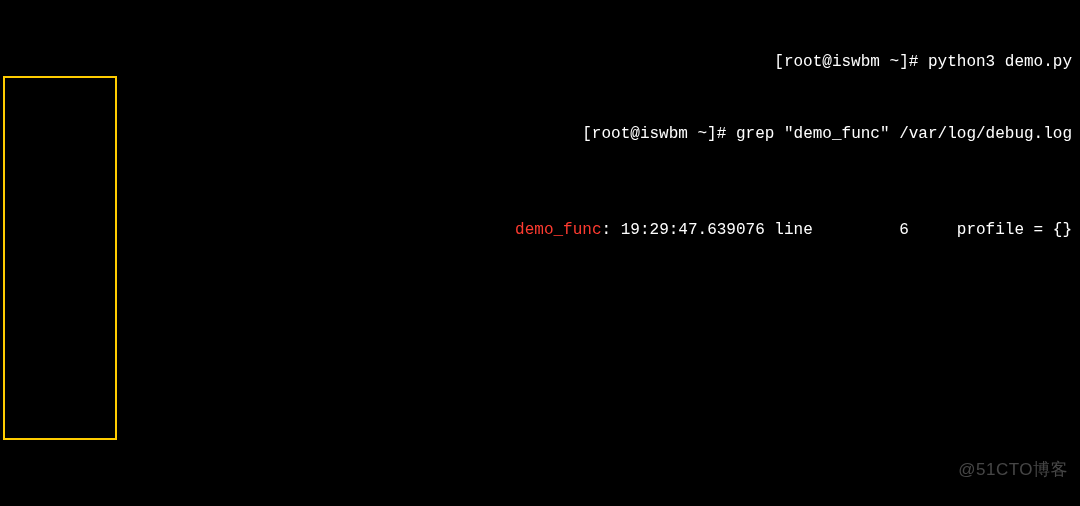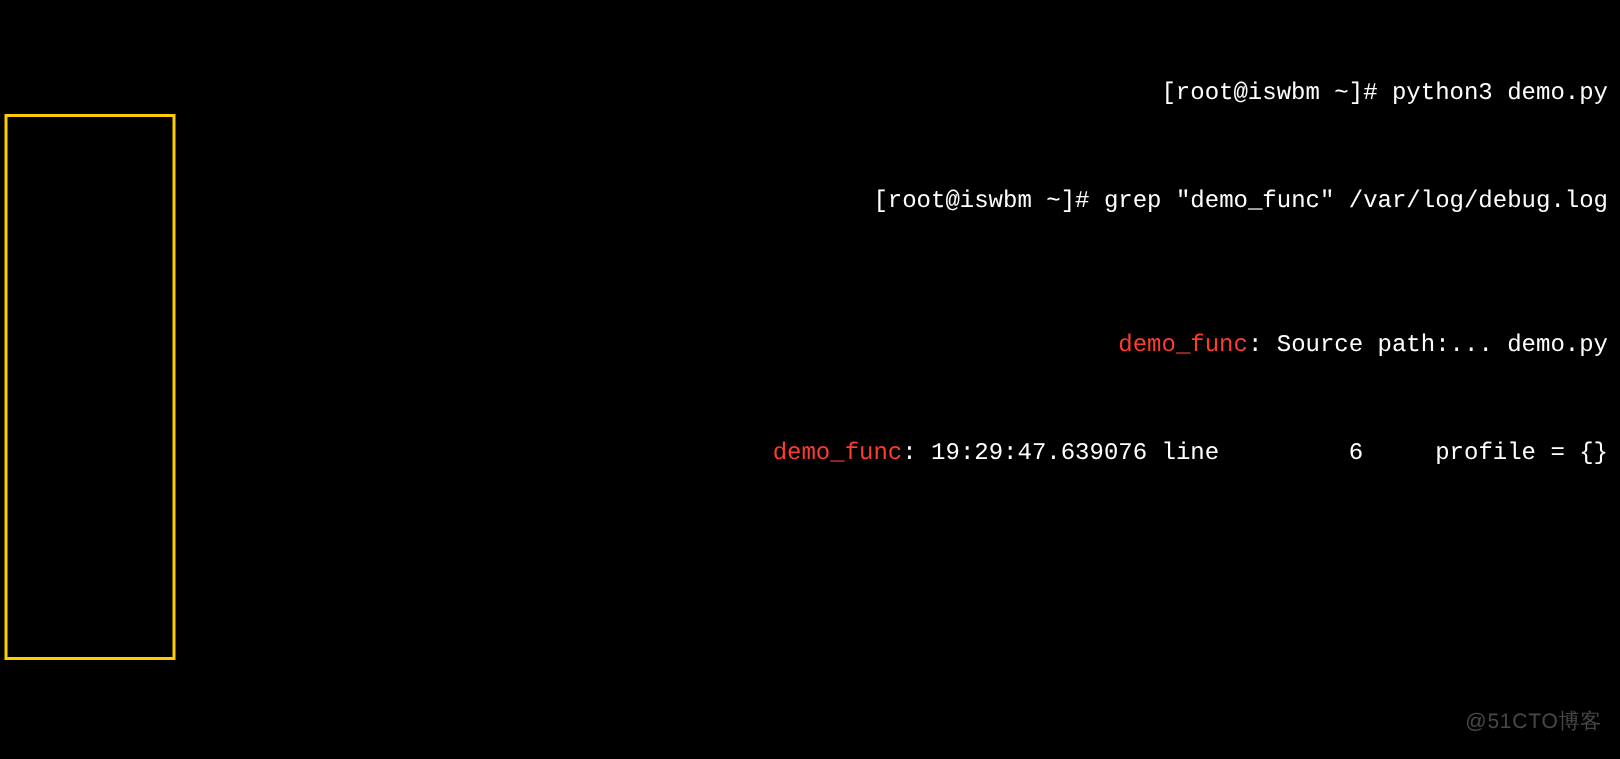--- a/index.html
+++ b/index.html
@@ -26,35 +26,34 @@
     left: 3px;
     top: 76px;
     width: 110px;
     height: 360px;
     pointer-events: none;
   }
   .red { color: #ff3b30; }
   .watermark {
     position: absolute;
     right: 12px;
-    bottom: 14px;
+    bottom: 24px;
     color: rgba(200,200,200,0.35);
     font-family: sans-serif;
-    font-size: 14px;
+    font-size: 17px;
     letter-spacing: 0.5px;
   }
 </style>
 </head>
 <body>
 
 <div class="terminal">
   <div class="line">[<span>root</span>@<span>iswbm</span> <span>~</span>]<span>#</span> <span>python3 demo.py</span></div>
   <div class="line">[<span>root</span>@<span>iswbm</span> <span>~</span>]<span>#</span> <span>grep "demo_func" /var/log/debug.log</span></div>
 
-  <div class="line"><span class="red">demo_func</span>:<span> Source path:... demo.py</span></div>
   <div class="line"><span class="red">demo_func</span>:<span> 19:29:47.639076 line         6     profile = {}</span></div>
   
   
   
   
   
   
   
   
   

